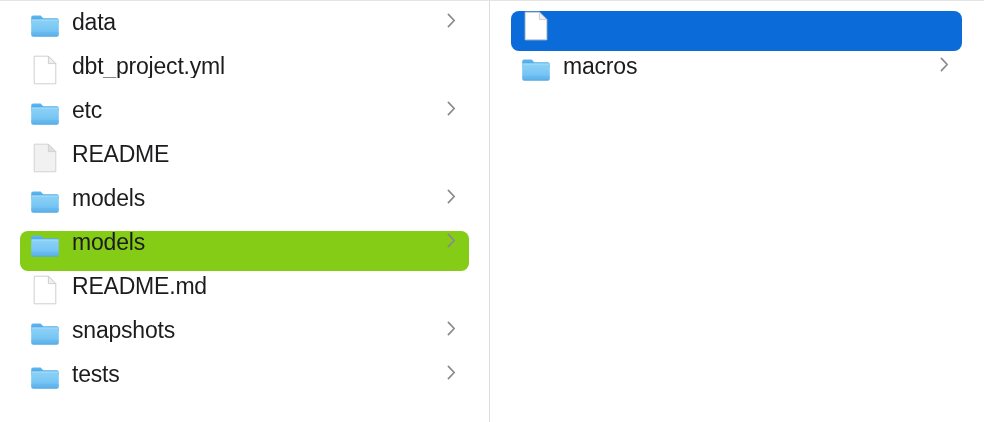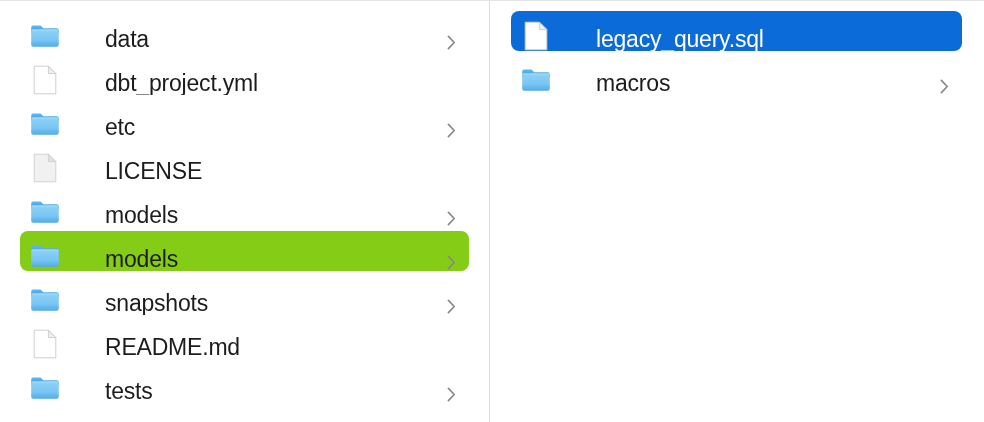--- a/index.html
+++ b/index.html
@@ -39,24 +39,23 @@
   .column.col-right {
     width: 493px;
   }
 
   .row {
     position: relative;
     height: 40px;
     margin: 0 20px 4px 20px;
     border-radius: 8px;
     display: flex;
-    align-items: flex-end;
+    align-items: flex-start;
     padding: 0 12px 0 10px;
     box-sizing: border-box;
-    gap: 33px;
   }
   .col-right .row {
     margin-left: 21px;
     margin-right: 21px;
   }
   .row.sel-gray {
     background: #84cc16;
   }
   .row.sel-blue {
     background: #0b6bd8;
@@ -177,21 +176,21 @@
             </svg>
           </span>
         </div>
         <div class="row">
           <span class="icon-slot">
             <svg width="24" height="30" viewBox="0 0 24 30">
               <path d="M1.2 1.2h14.2l7.4 7.4v20.2H1.2z" fill="#f1f1f1" stroke="#d2d2d2" stroke-width="1"></path>
               <path d="M15.4 1.2l7.4 7.4h-7.4z" fill="#e0e0e0" stroke="#d2d2d2" stroke-width="1" stroke-linejoin="round"></path>
             </svg>
           </span>
-          <span class="row-label">LICENSE</span>
+          <span class="row-label">README</span>
           <span class="chevron hidden">
             <svg width="9" height="15" viewBox="0 0 9 15">
               <path d="M1.4 1.3L7.2 7.5 1.4 13.7" fill="none" stroke="#8a8a8e" stroke-width="1.7" stroke-linecap="round" stroke-linejoin="round"></path>
             </svg>
           </span>
         </div>
         <div class="row">
           <span class="icon-slot">
             <svg width="30" height="26" viewBox="0 0 30 26">
               <defs>
@@ -234,48 +233,20 @@
                   <stop offset="1" stop-color="#4ea7e4"></stop>
                 </linearGradient>
               </defs>
               <path d="M1.2 4.6a2 2 0 0 1 2-2h7.4l2.6 2.6h13.6a2 2 0 0 1 2 2v3H1.2z" fill="url(#ftab)"></path>
               <rect x="1.2" y="6.4" width="27.6" height="17.4" rx="2.1" fill="url(#fbody)"></rect>
               <rect x="1.2" y="19.4" width="27.6" height="1.3" fill="#59b0e8" opacity="0.55"></rect>
               <rect x="1.2" y="6.4" width="27.6" height="1.2" fill="#a8ddf9" opacity="0.8"></rect>
             </svg>
           </span>
           <span class="row-label">models</span>
-          <span class="chevron">
-            <svg width="9" height="15" viewBox="0 0 9 15">
-              <path d="M1.4 1.3L7.2 7.5 1.4 13.7" fill="none" stroke="#8a8a8e" stroke-width="1.7" stroke-linecap="round" stroke-linejoin="round"></path>
-            </svg>
-          </span>
-        </div>
-        <div class="row">
-          <span class="icon-slot">
-            <svg width="30" height="26" viewBox="0 0 30 26">
-              <defs>
-                <linearGradient id="ftab" x1="0" y1="0" x2="0" y2="1">
-                  <stop offset="0" stop-color="#5fb6ef"></stop>
-                  <stop offset="1" stop-color="#3f9ee0"></stop>
-                </linearGradient>
-                <linearGradient id="fbody" x1="0" y1="0" x2="0" y2="1">
-                  <stop offset="0" stop-color="#8fd2f7"></stop>
-                  <stop offset="0.55" stop-color="#79c7f4"></stop>
-                  <stop offset="0.80" stop-color="#6dbdf0"></stop>
-                  <stop offset="1" stop-color="#4ea7e4"></stop>
-                </linearGradient>
-              </defs>
-              <path d="M1.2 4.6a2 2 0 0 1 2-2h7.4l2.6 2.6h13.6a2 2 0 0 1 2 2v3H1.2z" fill="url(#ftab)"></path>
-              <rect x="1.2" y="6.4" width="27.6" height="17.4" rx="2.1" fill="url(#fbody)"></rect>
-              <rect x="1.2" y="19.4" width="27.6" height="1.3" fill="#59b0e8" opacity="0.55"></rect>
-              <rect x="1.2" y="6.4" width="27.6" height="1.2" fill="#a8ddf9" opacity="0.8"></rect>
-            </svg>
-          </span>
-          <span class="row-label">snapshots</span>
           <span class="chevron">
             <svg width="9" height="15" viewBox="0 0 9 15">
               <path d="M1.4 1.3L7.2 7.5 1.4 13.7" fill="none" stroke="#8a8a8e" stroke-width="1.7" stroke-linecap="round" stroke-linejoin="round"></path>
             </svg>
           </span>
         </div>
         <div class="row">
           <span class="icon-slot">
             <svg width="24" height="30" viewBox="0 0 24 30">
               <path d="M1.2 1.2h14.2l7.4 7.4v20.2H1.2z" fill="#ffffff" stroke="#cfcfcf" stroke-width="1"></path>
@@ -303,40 +274,67 @@
                   <stop offset="0.80" stop-color="#6dbdf0"></stop>
                   <stop offset="1" stop-color="#4ea7e4"></stop>
                 </linearGradient>
               </defs>
               <path d="M1.2 4.6a2 2 0 0 1 2-2h7.4l2.6 2.6h13.6a2 2 0 0 1 2 2v3H1.2z" fill="url(#ftab)"></path>
               <rect x="1.2" y="6.4" width="27.6" height="17.4" rx="2.1" fill="url(#fbody)"></rect>
               <rect x="1.2" y="19.4" width="27.6" height="1.3" fill="#59b0e8" opacity="0.55"></rect>
               <rect x="1.2" y="6.4" width="27.6" height="1.2" fill="#a8ddf9" opacity="0.8"></rect>
             </svg>
           </span>
+          <span class="row-label">snapshots</span>
+          <span class="chevron">
+            <svg width="9" height="15" viewBox="0 0 9 15">
+              <path d="M1.4 1.3L7.2 7.5 1.4 13.7" fill="none" stroke="#8a8a8e" stroke-width="1.7" stroke-linecap="round" stroke-linejoin="round"></path>
+            </svg>
+          </span>
+        </div>
+        <div class="row">
+          <span class="icon-slot">
+            <svg width="30" height="26" viewBox="0 0 30 26">
+              <defs>
+                <linearGradient id="ftab" x1="0" y1="0" x2="0" y2="1">
+                  <stop offset="0" stop-color="#5fb6ef"></stop>
+                  <stop offset="1" stop-color="#3f9ee0"></stop>
+                </linearGradient>
+                <linearGradient id="fbody" x1="0" y1="0" x2="0" y2="1">
+                  <stop offset="0" stop-color="#8fd2f7"></stop>
+                  <stop offset="0.55" stop-color="#79c7f4"></stop>
+                  <stop offset="0.80" stop-color="#6dbdf0"></stop>
+                  <stop offset="1" stop-color="#4ea7e4"></stop>
+                </linearGradient>
+              </defs>
+              <path d="M1.2 4.6a2 2 0 0 1 2-2h7.4l2.6 2.6h13.6a2 2 0 0 1 2 2v3H1.2z" fill="url(#ftab)"></path>
+              <rect x="1.2" y="6.4" width="27.6" height="17.4" rx="2.1" fill="url(#fbody)"></rect>
+              <rect x="1.2" y="19.4" width="27.6" height="1.3" fill="#59b0e8" opacity="0.55"></rect>
+              <rect x="1.2" y="6.4" width="27.6" height="1.2" fill="#a8ddf9" opacity="0.8"></rect>
+            </svg>
+          </span>
           <span class="row-label">tests</span>
           <span class="chevron">
             <svg width="9" height="15" viewBox="0 0 9 15">
               <path d="M1.4 1.3L7.2 7.5 1.4 13.7" fill="none" stroke="#8a8a8e" stroke-width="1.7" stroke-linecap="round" stroke-linejoin="round"></path>
             </svg>
           </span>
         </div>
       </div>
   </div>
 
   <div class="column col-right">
     <div id="list-1">
         <div class="row sel-blue">
           <span class="icon-slot">
             <svg width="24" height="30" viewBox="0 0 24 30">
               <path d="M1.2 1.2h14.2l7.4 7.4v20.2H1.2z" fill="#ffffff" stroke="#cfcfcf" stroke-width="1"></path>
               <path d="M15.4 1.2l7.4 7.4h-7.4z" fill="#efefef" stroke="#cfcfcf" stroke-width="1" stroke-linejoin="round"></path>
             </svg>
           </span>
-          <span class="row-label">legacy_query.sql</span>
           <span class="chevron hidden">
             <svg width="9" height="15" viewBox="0 0 9 15">
               <path d="M1.4 1.3L7.2 7.5 1.4 13.7" fill="none" stroke="#8a8a8e" stroke-width="1.7" stroke-linecap="round" stroke-linejoin="round"></path>
             </svg>
           </span>
         </div>
         <div class="row">
           <span class="icon-slot">
             <svg width="30" height="26" viewBox="0 0 30 26">
               <defs>

